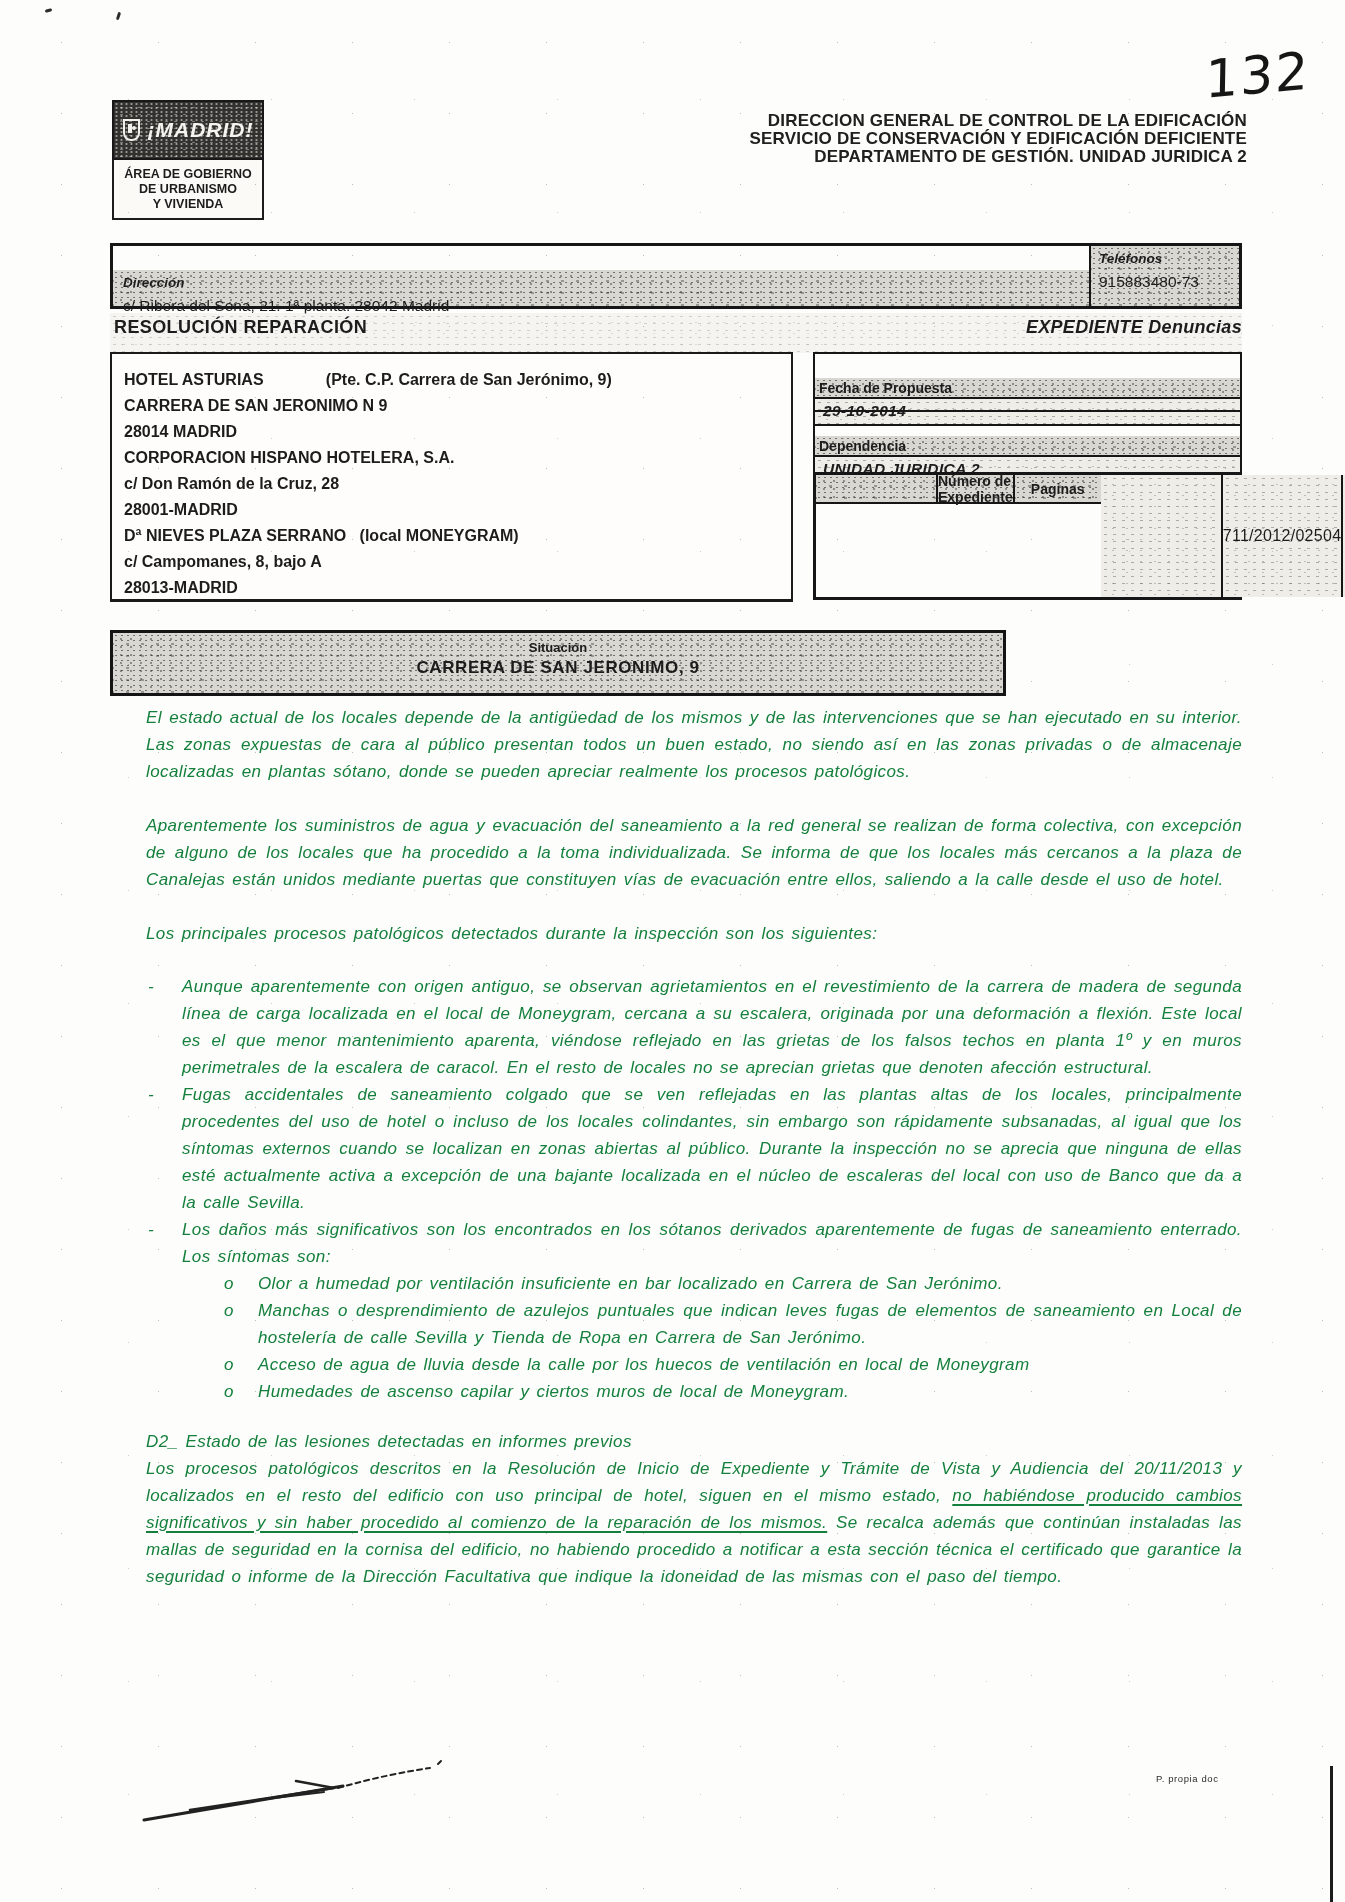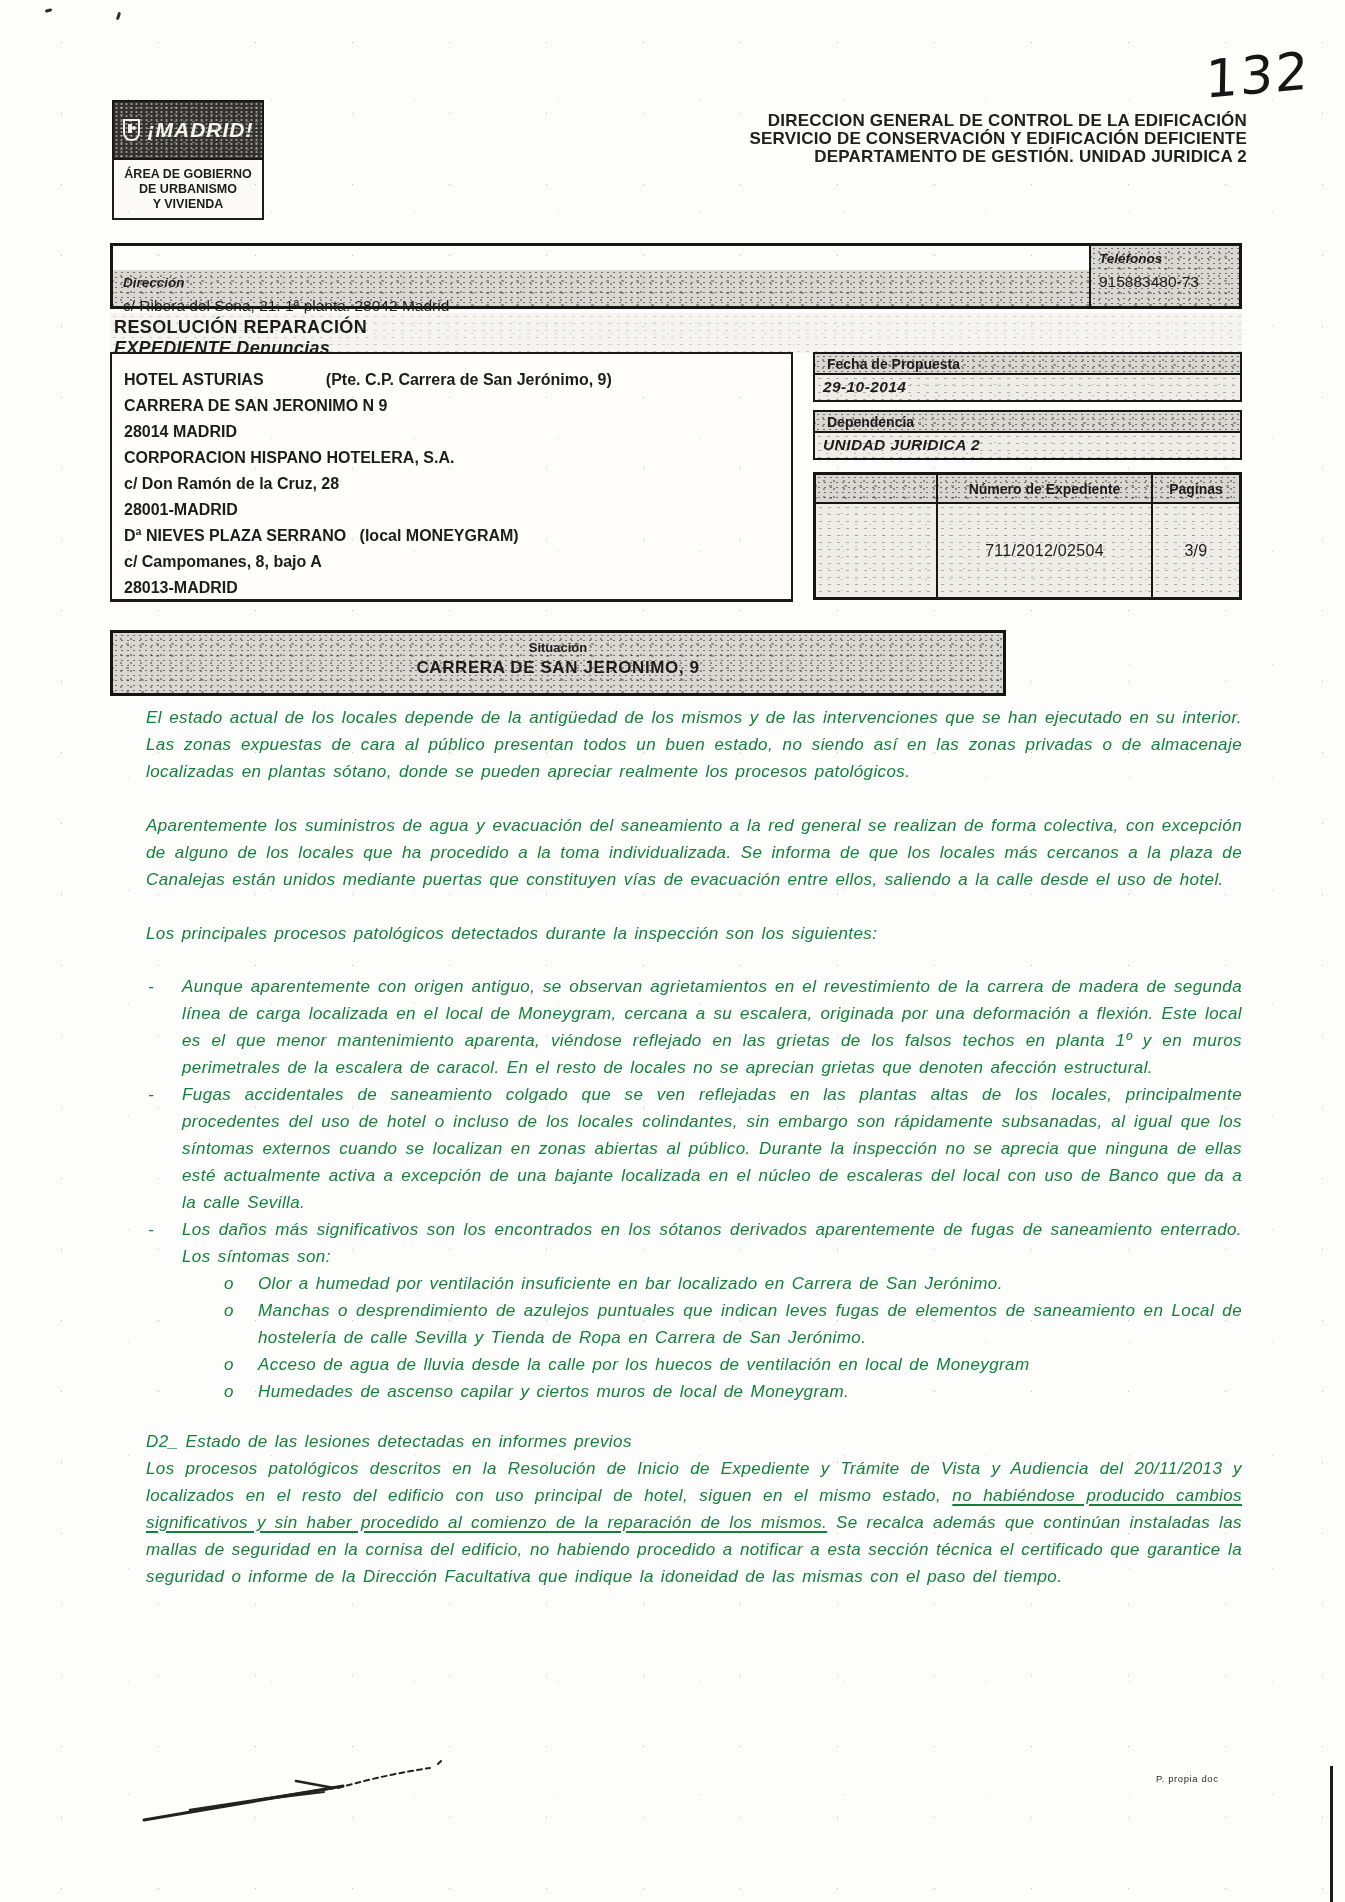--- a/index.html
+++ b/index.html
@@ -74,38 +74,38 @@
   
   #contact-bar { position:absolute; left:110px; top:243px; width:1132px; height:66px;
     border:3px solid #161616; display:flex; }
   .contact-left { flex:1; padding:5px 10px;margin-top:24px; }
   .contact-right { width:150px; border-left:2px solid #161616; padding:5px 8px; }
   .bar-label { font-style:italic; font-weight:bold; font-size:13.5px; }
   .bar-value { font-size:15.5px; margin-top:7px; font-weight:500; }
 
   
   #title-strip { position:absolute; left:110px; top:313px; width:1132px; height:40px; opacity:.55; }
-  #title-row { position:absolute; left:114px; top:317px; width:1128px; display:flex; justify-content:space-between; align-items:baseline;flex-direction:column; }
+  #title-row { position:absolute; left:114px; top:317px; width:1128px; display:flex; justify-content:space-between; align-items:baseline; }
   .title-left { font-size:18px; font-weight:bold; letter-spacing:.4px; }
   .title-right { font-size:18px; font-weight:bold; font-style:italic; letter-spacing:.3px; }
 
   
   #recipient-box { position:absolute; left:110px; top:352px; width:683px; height:250px;
     border:2px solid #1b1b1b; border-bottom-width:3px; padding:13px 12px; background:#fefdfb; }
   .recipient-line { font-size:16px; font-weight:600; line-height:26px; white-space:pre-wrap; }
 
   
   .field-box { position:absolute; left:813px; width:429px; border:2px solid #161616; }
   #fecha-box { top:352px; }
   #dependencia-box { top:410px; }
-  .field-label-row { padding:2px 12px 1px; font-weight:bold; font-size:14px; border-bottom:2px solid #161616; }
+  .field-label-row { padding:2px 4px 1px; font-weight:bold; font-size:14px; border-bottom:2px solid #161616;margin-top:24px; }
   .field-value-row { padding:3px 8px 4px; font-size:15.5px; font-weight:600; letter-spacing:.4px;font-style:italic; }
 
   #expediente-table { position:absolute; left:813px; top:472px; width:429px; height:128px;
-    border:3px solid #161616; display:flex; flex-direction:column; }
+    border:3px solid #161616; display:flex; flex-direction:row; }
   .exp-header { display:flex; height:29px; border-bottom:2px solid #161616; }
   .exp-header .cell { font-weight:bold; font-size:14px; display:flex; align-items:center; justify-content:center; }
   .exp-values { flex:1; display:flex; }
   .exp-values .cell { display:flex; align-items:center; justify-content:center; font-size:16px; font-weight:500; letter-spacing:.3px; }
   .col-1 { width:122px; border-right:2px solid #161616; flex:none; }
   .col-2 { flex:1; border-right:2px solid #161616; }
   .col-3 { width:86px; flex:none; }
 
   
   #situacion-bar { position:absolute; left:110px; top:630px; width:896px; height:66px;

